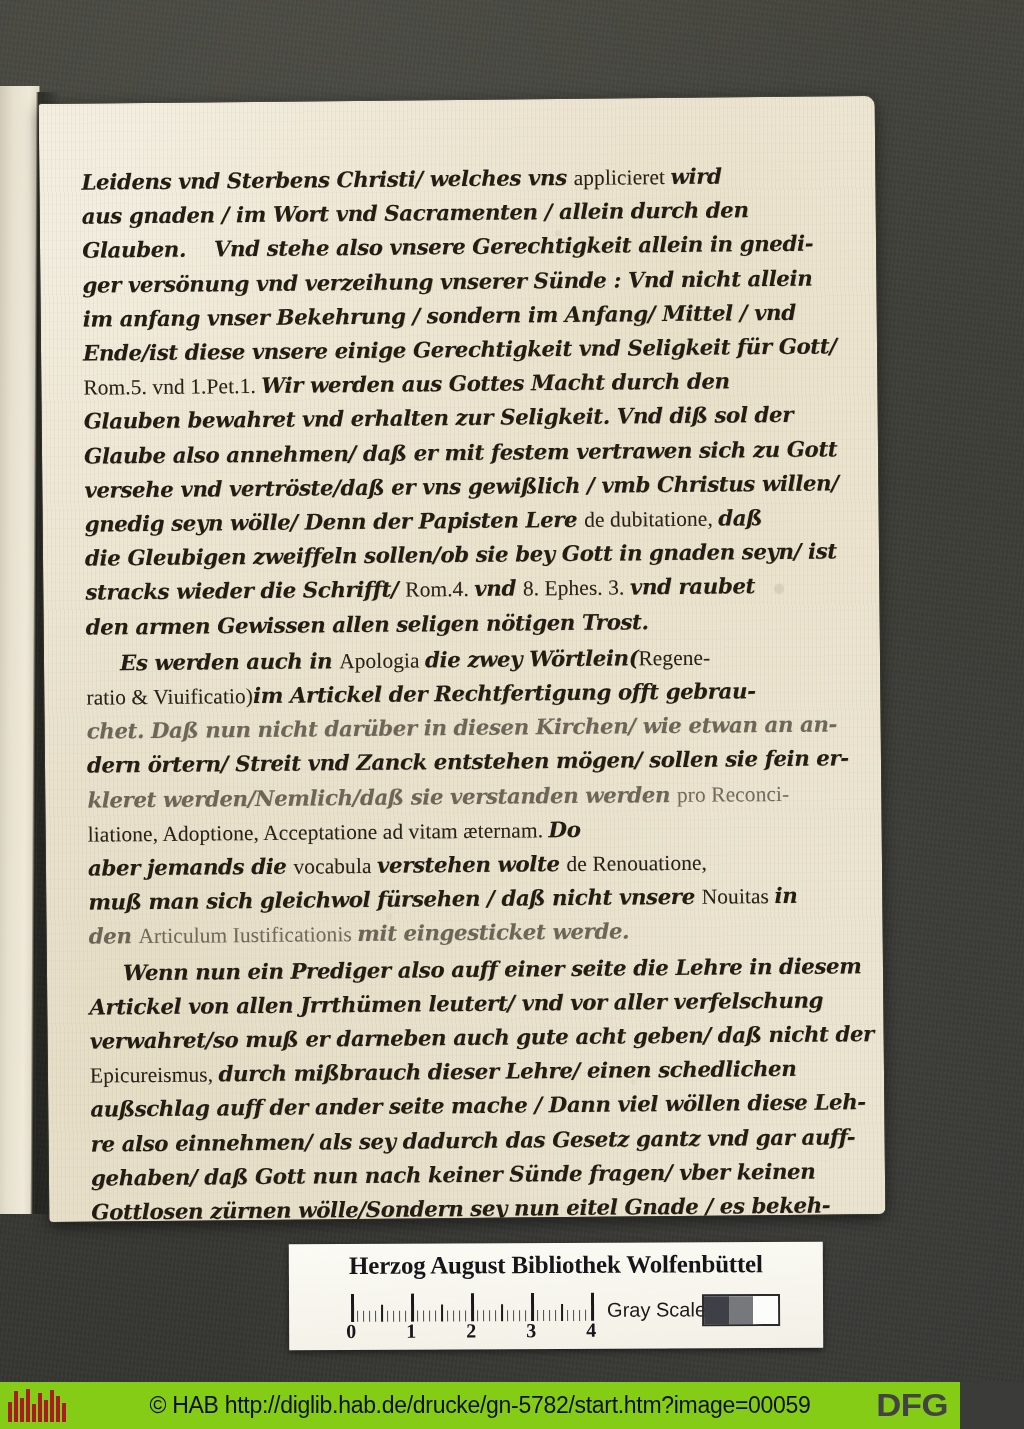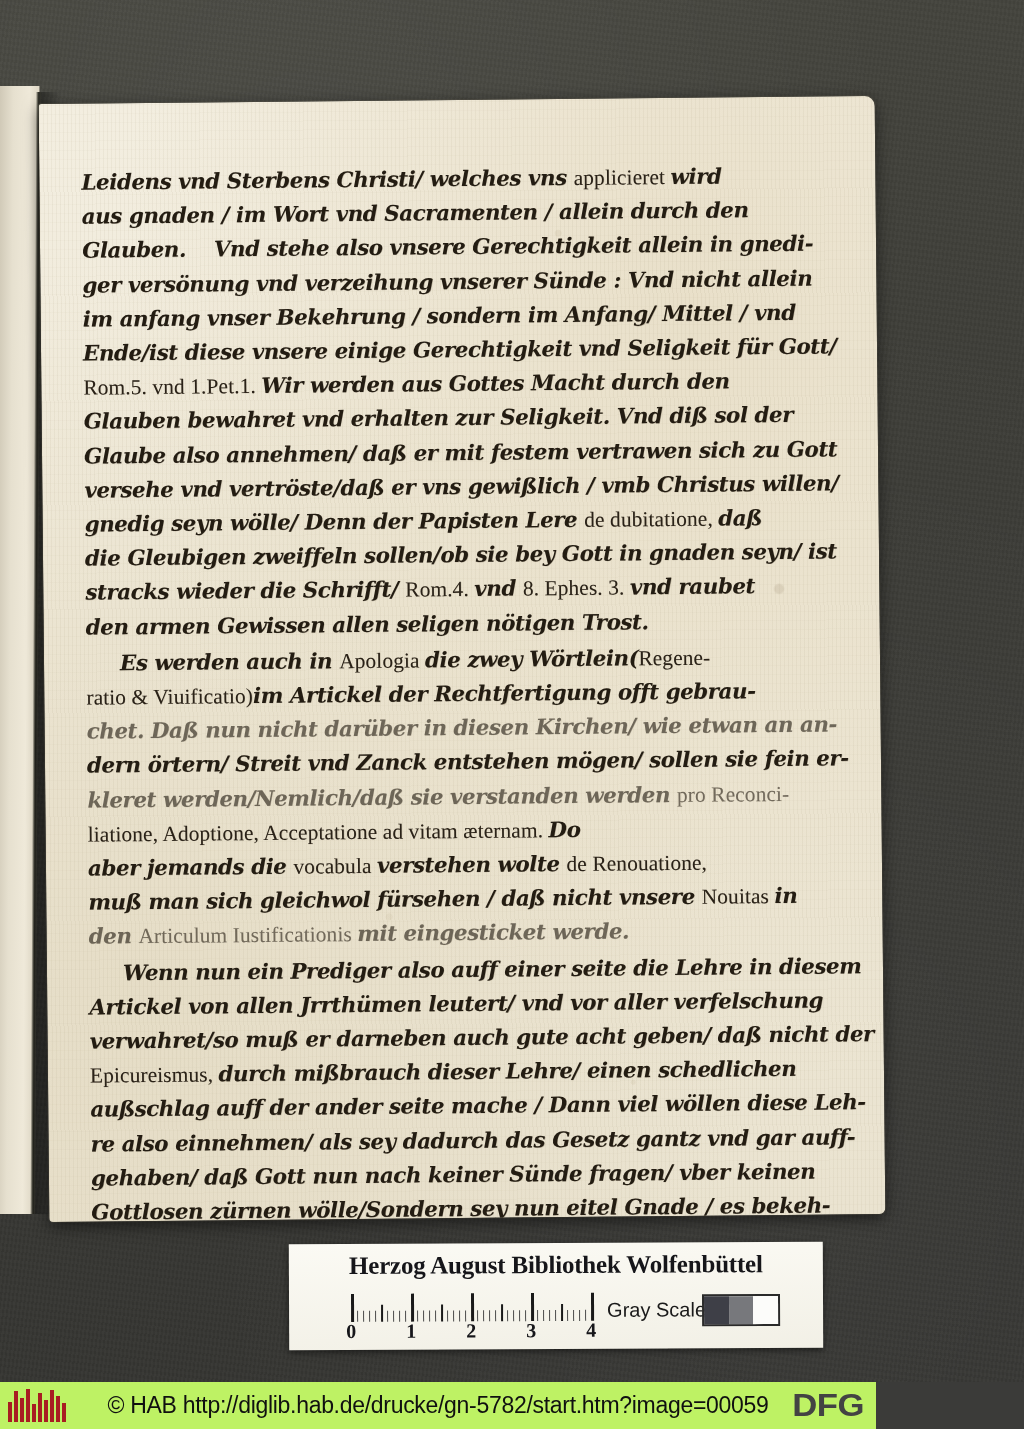--- a/index.html
+++ b/index.html
@@ -191,22 +191,22 @@
     display: flex;
     border: 2px solid #2a2a2a;
     box-sizing: border-box;
   }
   .grayscale-patches div { flex: 1; }
 
   
   .creditbar {
     position: absolute;
     left: 0; top: 1382px;
-    width: 876px; height: 47px;
-    background: #bef264;
+    width: 960px; height: 47px;
+    background: #84cc16;
     display: flex;
     align-items: center;
   }
   .hab-logo {
     position: absolute;
     left: 8px; top: 7px;
     width: 64px; height: 33px;
     display: flex;
     align-items: flex-end;
     gap: 2px;

